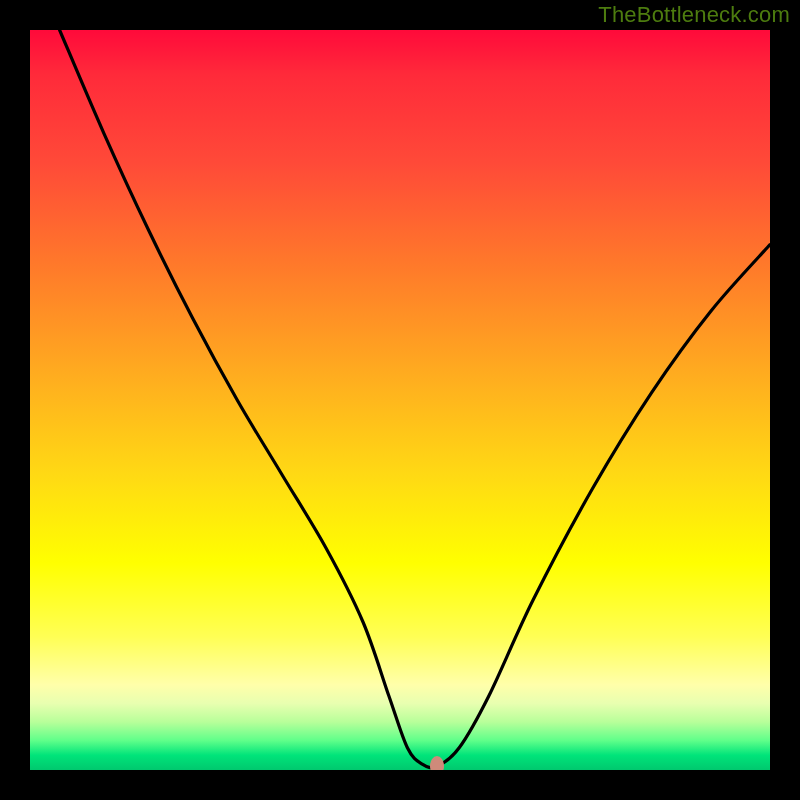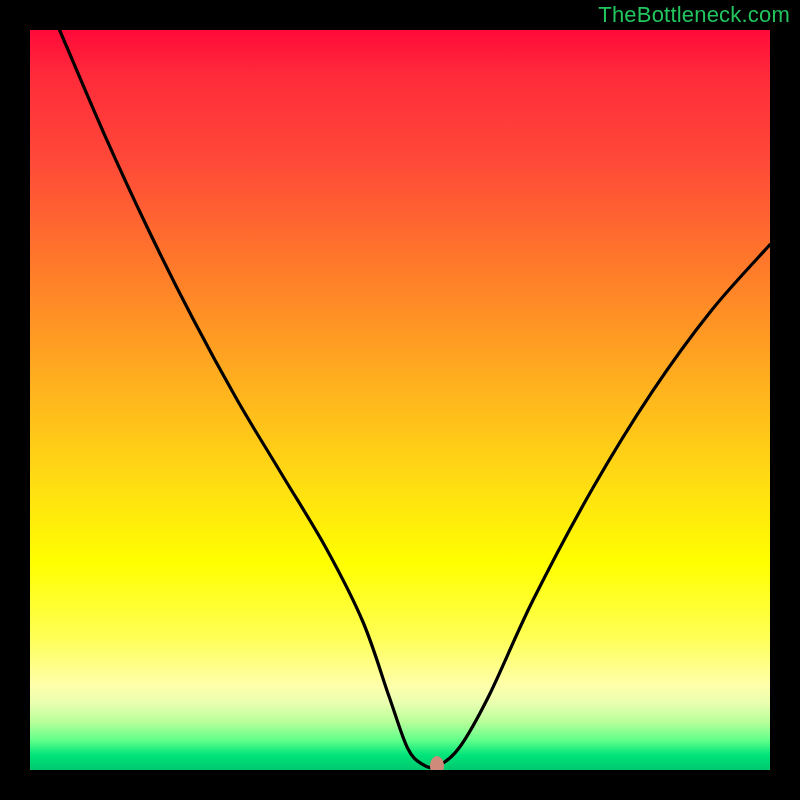--- a/index.html
+++ b/index.html
@@ -14,21 +14,21 @@
   .frame {
     position: relative;
     width: 800px;
     height: 800px;
     background: #000;
   }
   .watermark {
     position: absolute;
     top: 2px;
     right: 10px;
-    color: #22c55e;
+    color: #4d7c0f;
     font-size: 22px;
     font-weight: 500;
     letter-spacing: 0.2px;
     z-index: 4;
     user-select: none;
     pointer-events: none;
   }
   
   .plot {
     position: absolute;

